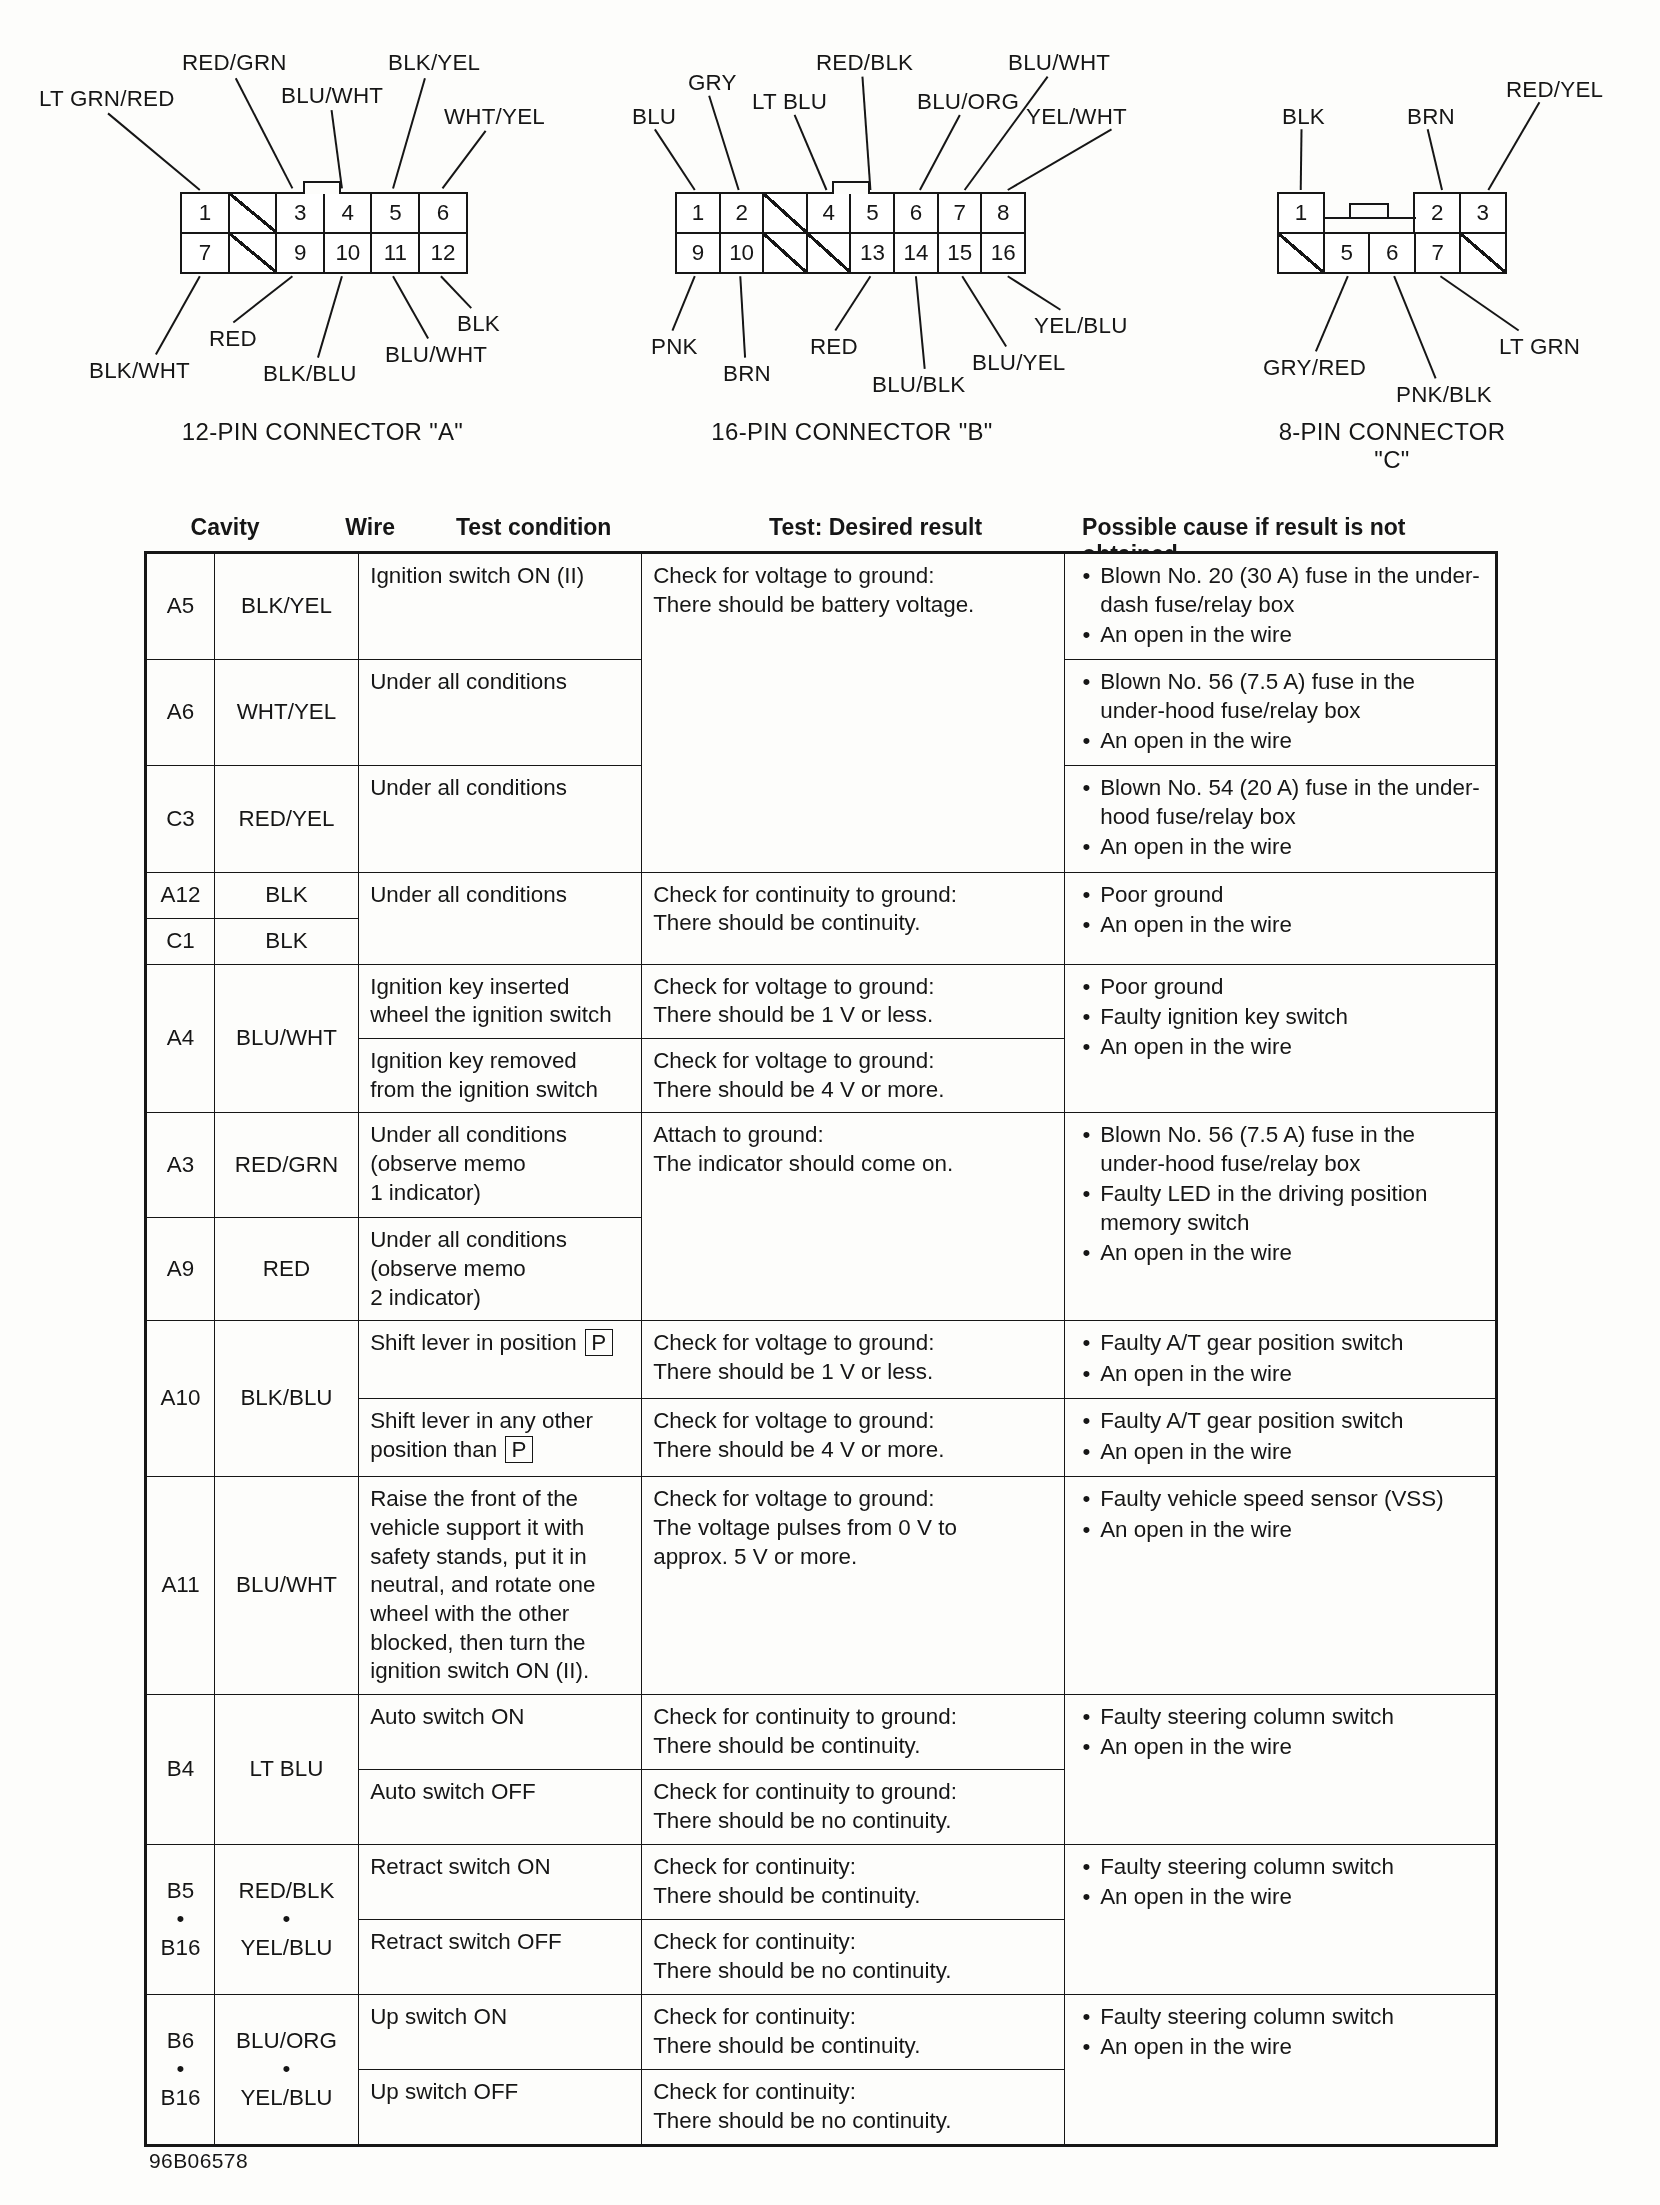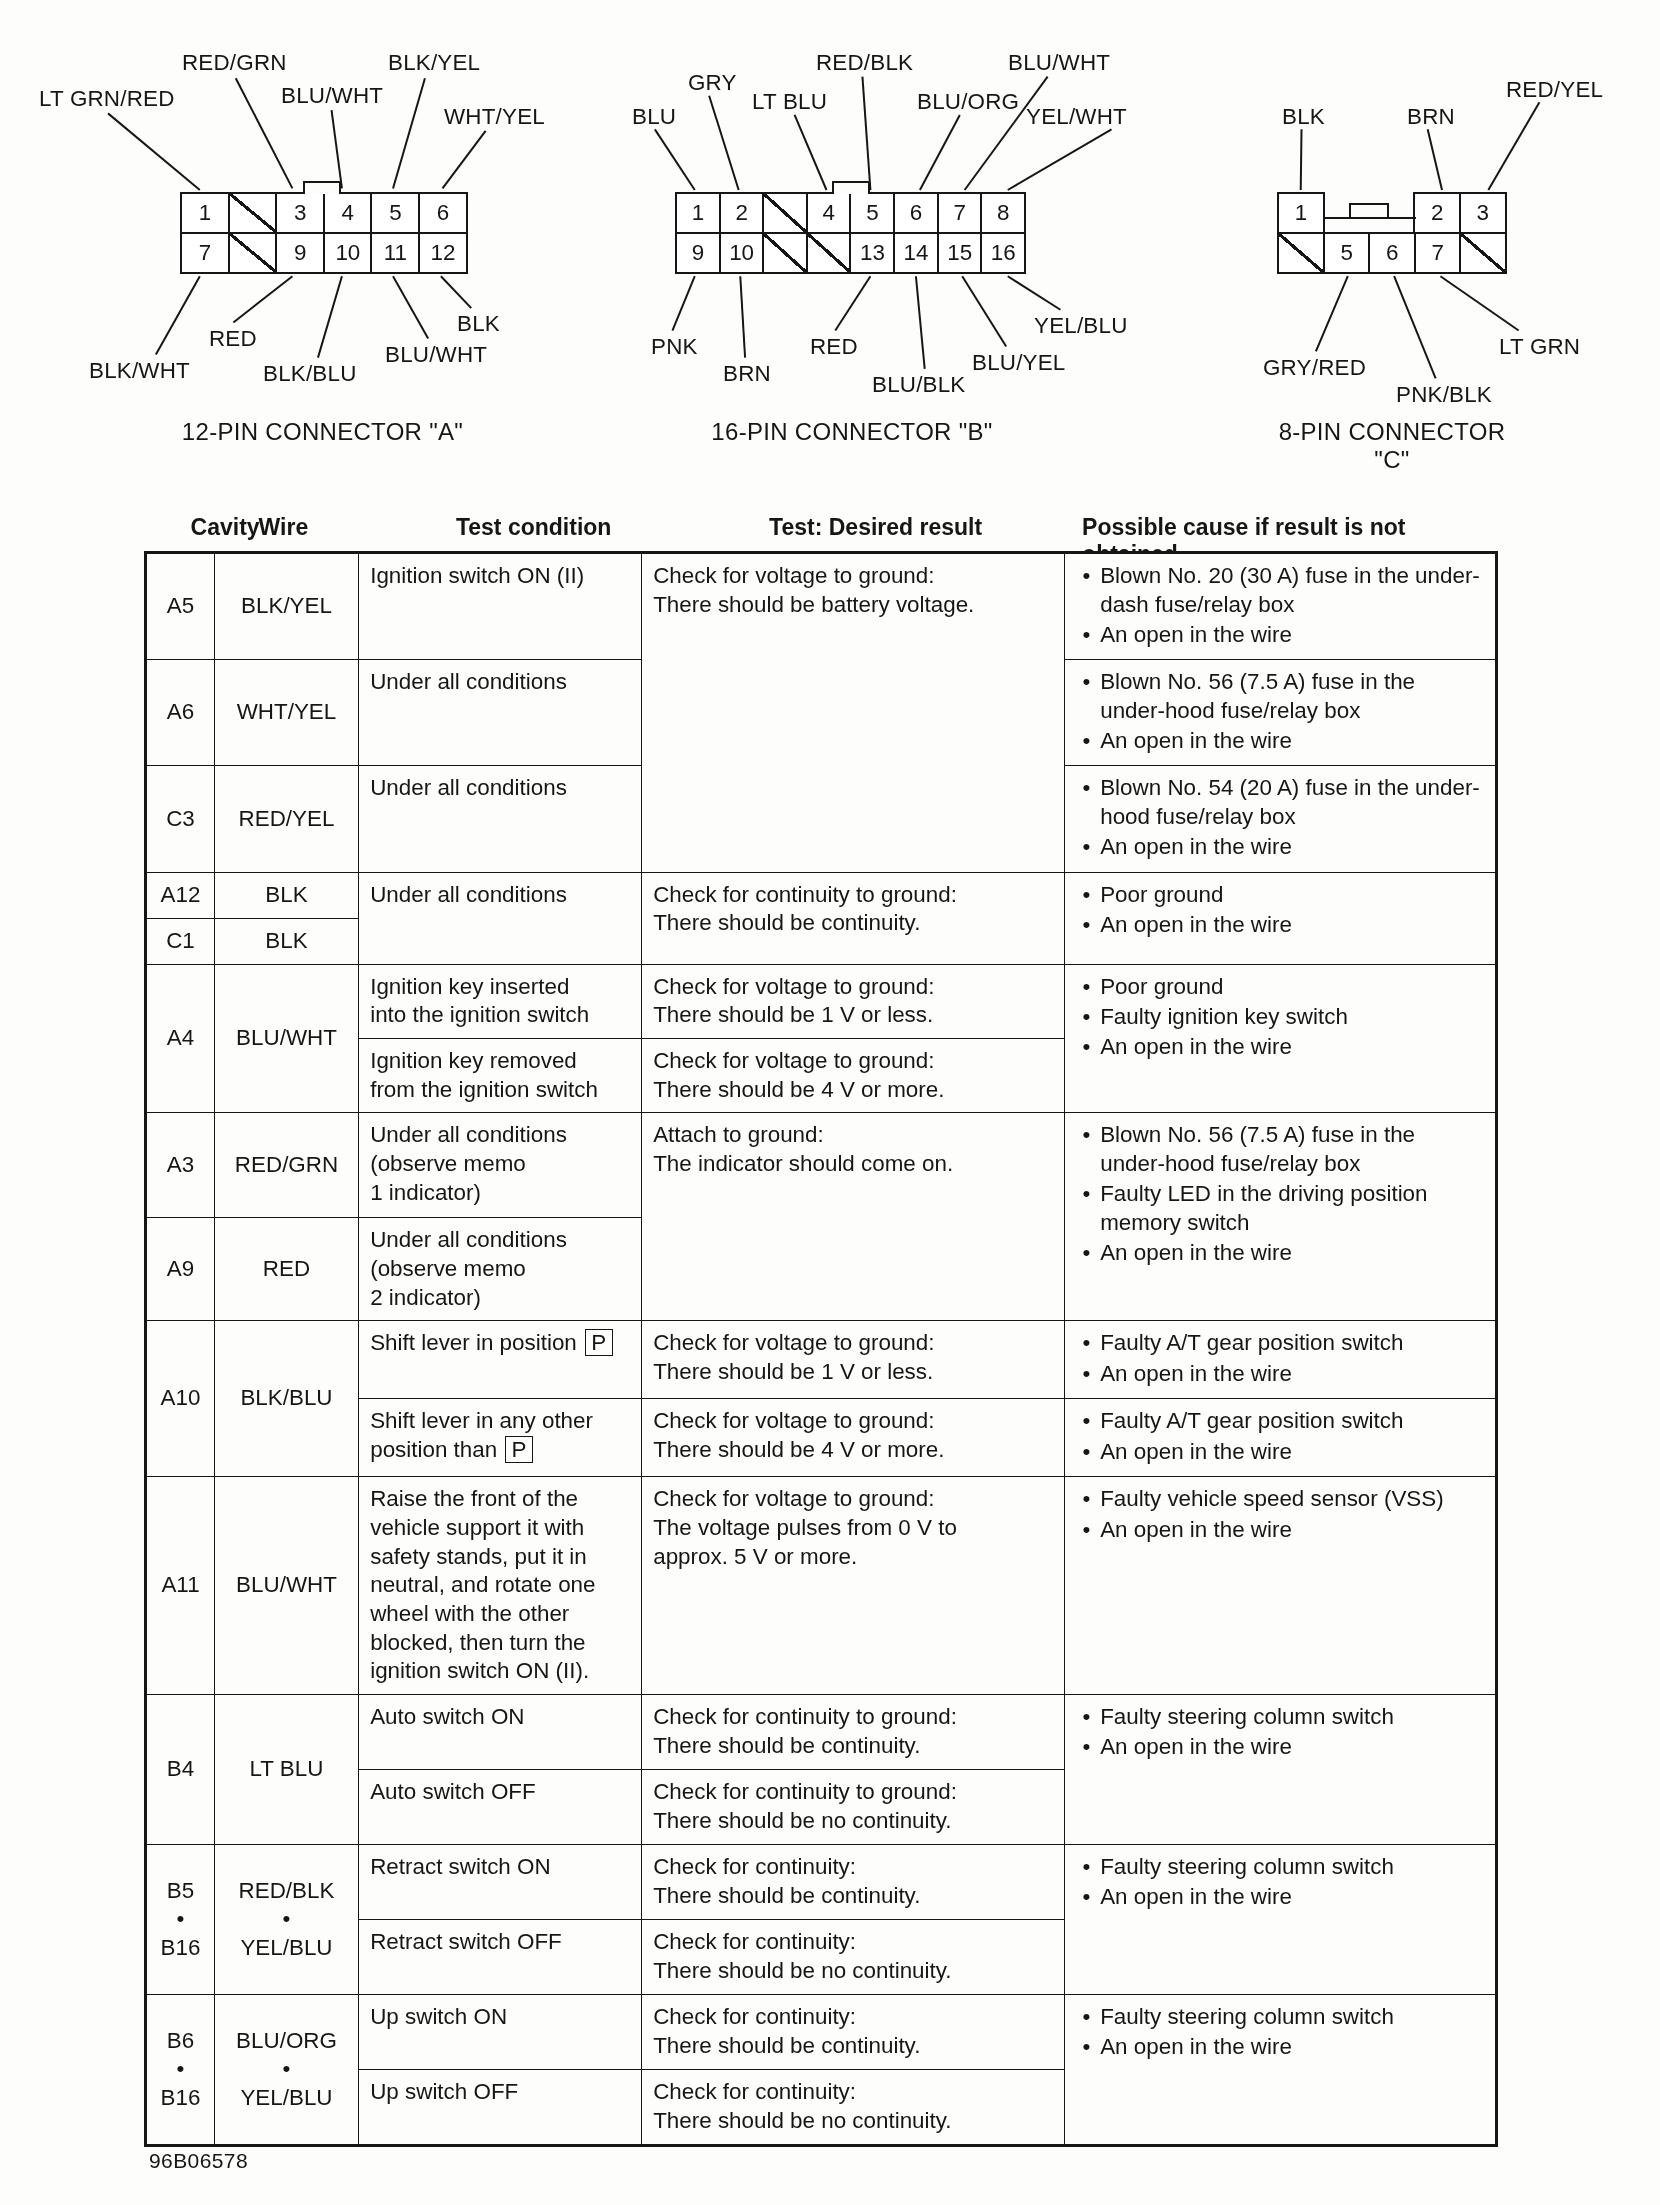--- a/index.html
+++ b/index.html
@@ -23,21 +23,21 @@
          #161616 calc(50% + 1.6px),#ffffff calc(50% + 1.6px));}
   .tab{position:absolute;top:-11.2px;width:38px;height:13.6px;border:2.4px solid #161616;border-bottom:none;background:#fdfdfb;}
   .cnotch{width:93px;height:42px;position:relative;}
   .cnotch::after{content:"";position:absolute;left:0;right:0;top:25px;border-top:2.4px solid #161616;}
   .ctab{position:absolute;left:26px;top:11.2px;width:40px;height:13.6px;border:2.4px solid #161616;border-bottom:none;background:#fdfdfb;}
   .cap{position:absolute;top:418px;font-size:24px;text-align:center;letter-spacing:0.3px;}
 
   
   .thead-row{position:absolute;left:144px;top:514px;display:flex;width:1354px;font-weight:bold;font-size:23px;}
   .th{padding:0 1.6px;}
-  .th0{width:68px;margin-left:45px;} .th1{width:144px;text-align:left;} .th2{width:283px;text-align:center;}
+  .th0{width:68px;margin-left:45px;} .th1{width:144px;text-align:right;} .th2{width:283px;text-align:center;}
   .th3{width:423px;text-align:center;} .th4{width:431px;}
   .tbody-wrap{position:absolute;left:144px;top:551px;border:2.4px solid #161616;background:#fdfdfb;}
   table.tt{border-collapse:collapse;table-layout:fixed;width:1349px;}
   .tt td{border:1.6px solid #161616;padding:8px 11.2px;font-size:22.4px;line-height:1.28;vertical-align:top;}
   .tt td.cav,.tt td.wire{text-align:center;vertical-align:middle;padding:3.2px;white-space:pre-line;}
   .tt td.cond,.tt td.res{white-space:pre-line;}
   .causes{width:100%;}
   .cause-item{position:relative;padding-left:24px;margin-bottom:1.6px;}
   .cause-item::before{content:"\2022";position:absolute;left:6.4px;}
   .pbox{display:inline-block;border:1.6px solid #161616;padding:0 5.6px;line-height:1.12;margin-left:1.6px;}
@@ -265,21 +265,21 @@
         </tr>
         <tr class="h58">
           <td class="cav">C1</td>
           <td class="wire">BLK</td>
         </tr>
 
         <tr class="h92">
           <td class="cav" rowspan="2">A4</td>
           <td class="wire" rowspan="2">BLU/WHT</td>
           <td class="cond">Ignition key inserted
-into the ignition switch</td>
+wheel the ignition switch</td>
           <td class="res">Check for voltage to ground:
 There should be 1 V or less.</td>
           <td class="cause" rowspan="2">
               <div class="causes">
                 <div class="cause-item">Poor ground</div>
                 <div class="cause-item">Faulty ignition key switch</div>
                 <div class="cause-item">An open in the wire</div>
               </div>
             </td>
         </tr>

